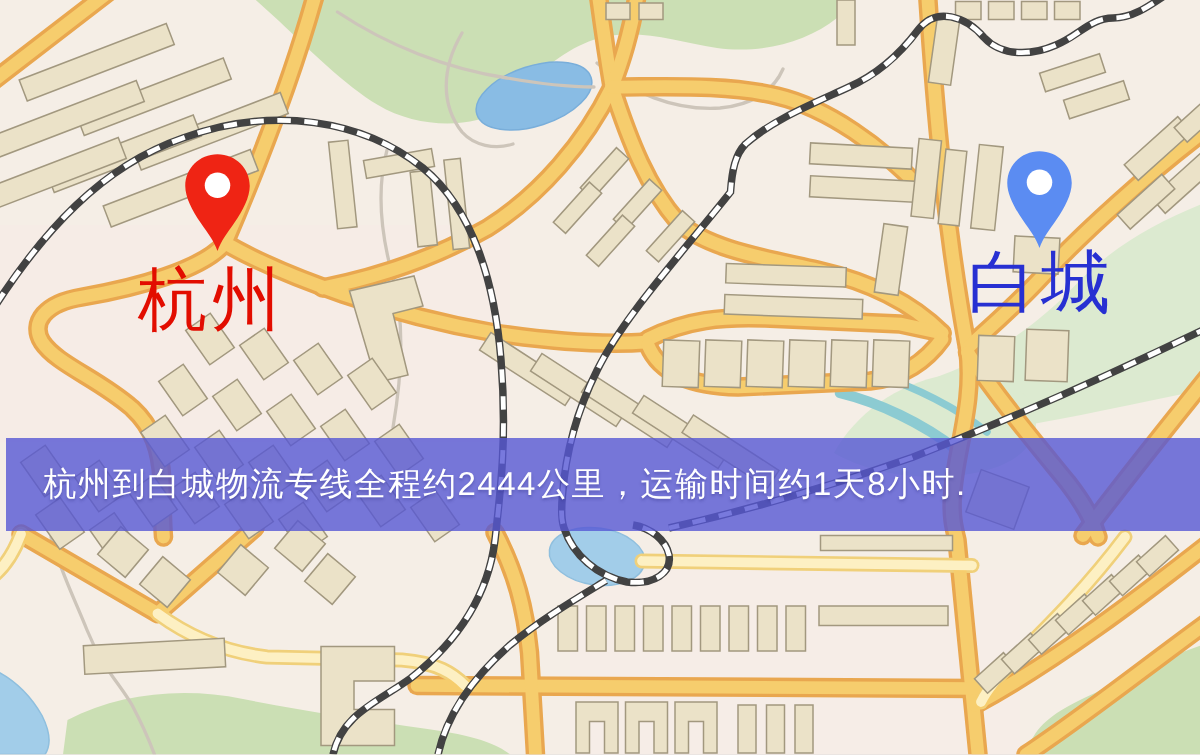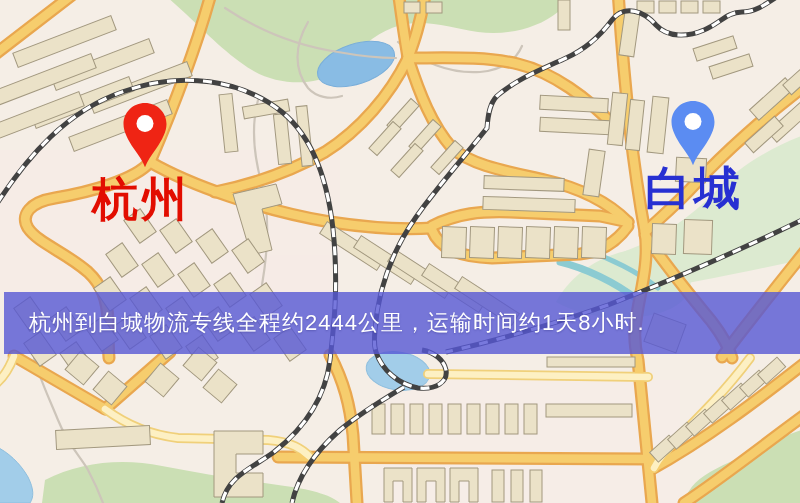--- a/index.html
+++ b/index.html
@@ -24,21 +24,21 @@
   .rail-dash{fill:none;stroke:#ffffff;stroke-width:3.2;stroke-dasharray:9 9;}
   .bld{fill:#ebe2c8;stroke:#a2987f;stroke-width:1;}
   
   .pin{position:absolute;z-index:4;}
   .pin svg{display:block;}
   .pin-origin{left:118px;top:101px;width:54px;height:70px;}
   .pin-dest{left:666px;top:99px;width:54px;height:70px;}
   
   .city-label{
     position:absolute;z-index:5;font-family:"Liberation Serif",serif;
-    font-size:46px;line-height:1;letter-spacing:3px;font-weight:700;
+    font-size:46px;line-height:1;letter-spacing:3px;font-weight:400;
     white-space:nowrap;
   }
   .origin-label{left:92px;top:177px;color:#e20d00;}
   .dest-label{left:645px;top:166px;color:#2730d2;}
   
   .banner{
     position:absolute;z-index:6;left:4px;top:292px;width:800px;height:62px;
     background:rgba(86,88,212,0.80);display:flex;align-items:center;
   }
   .banner span{

